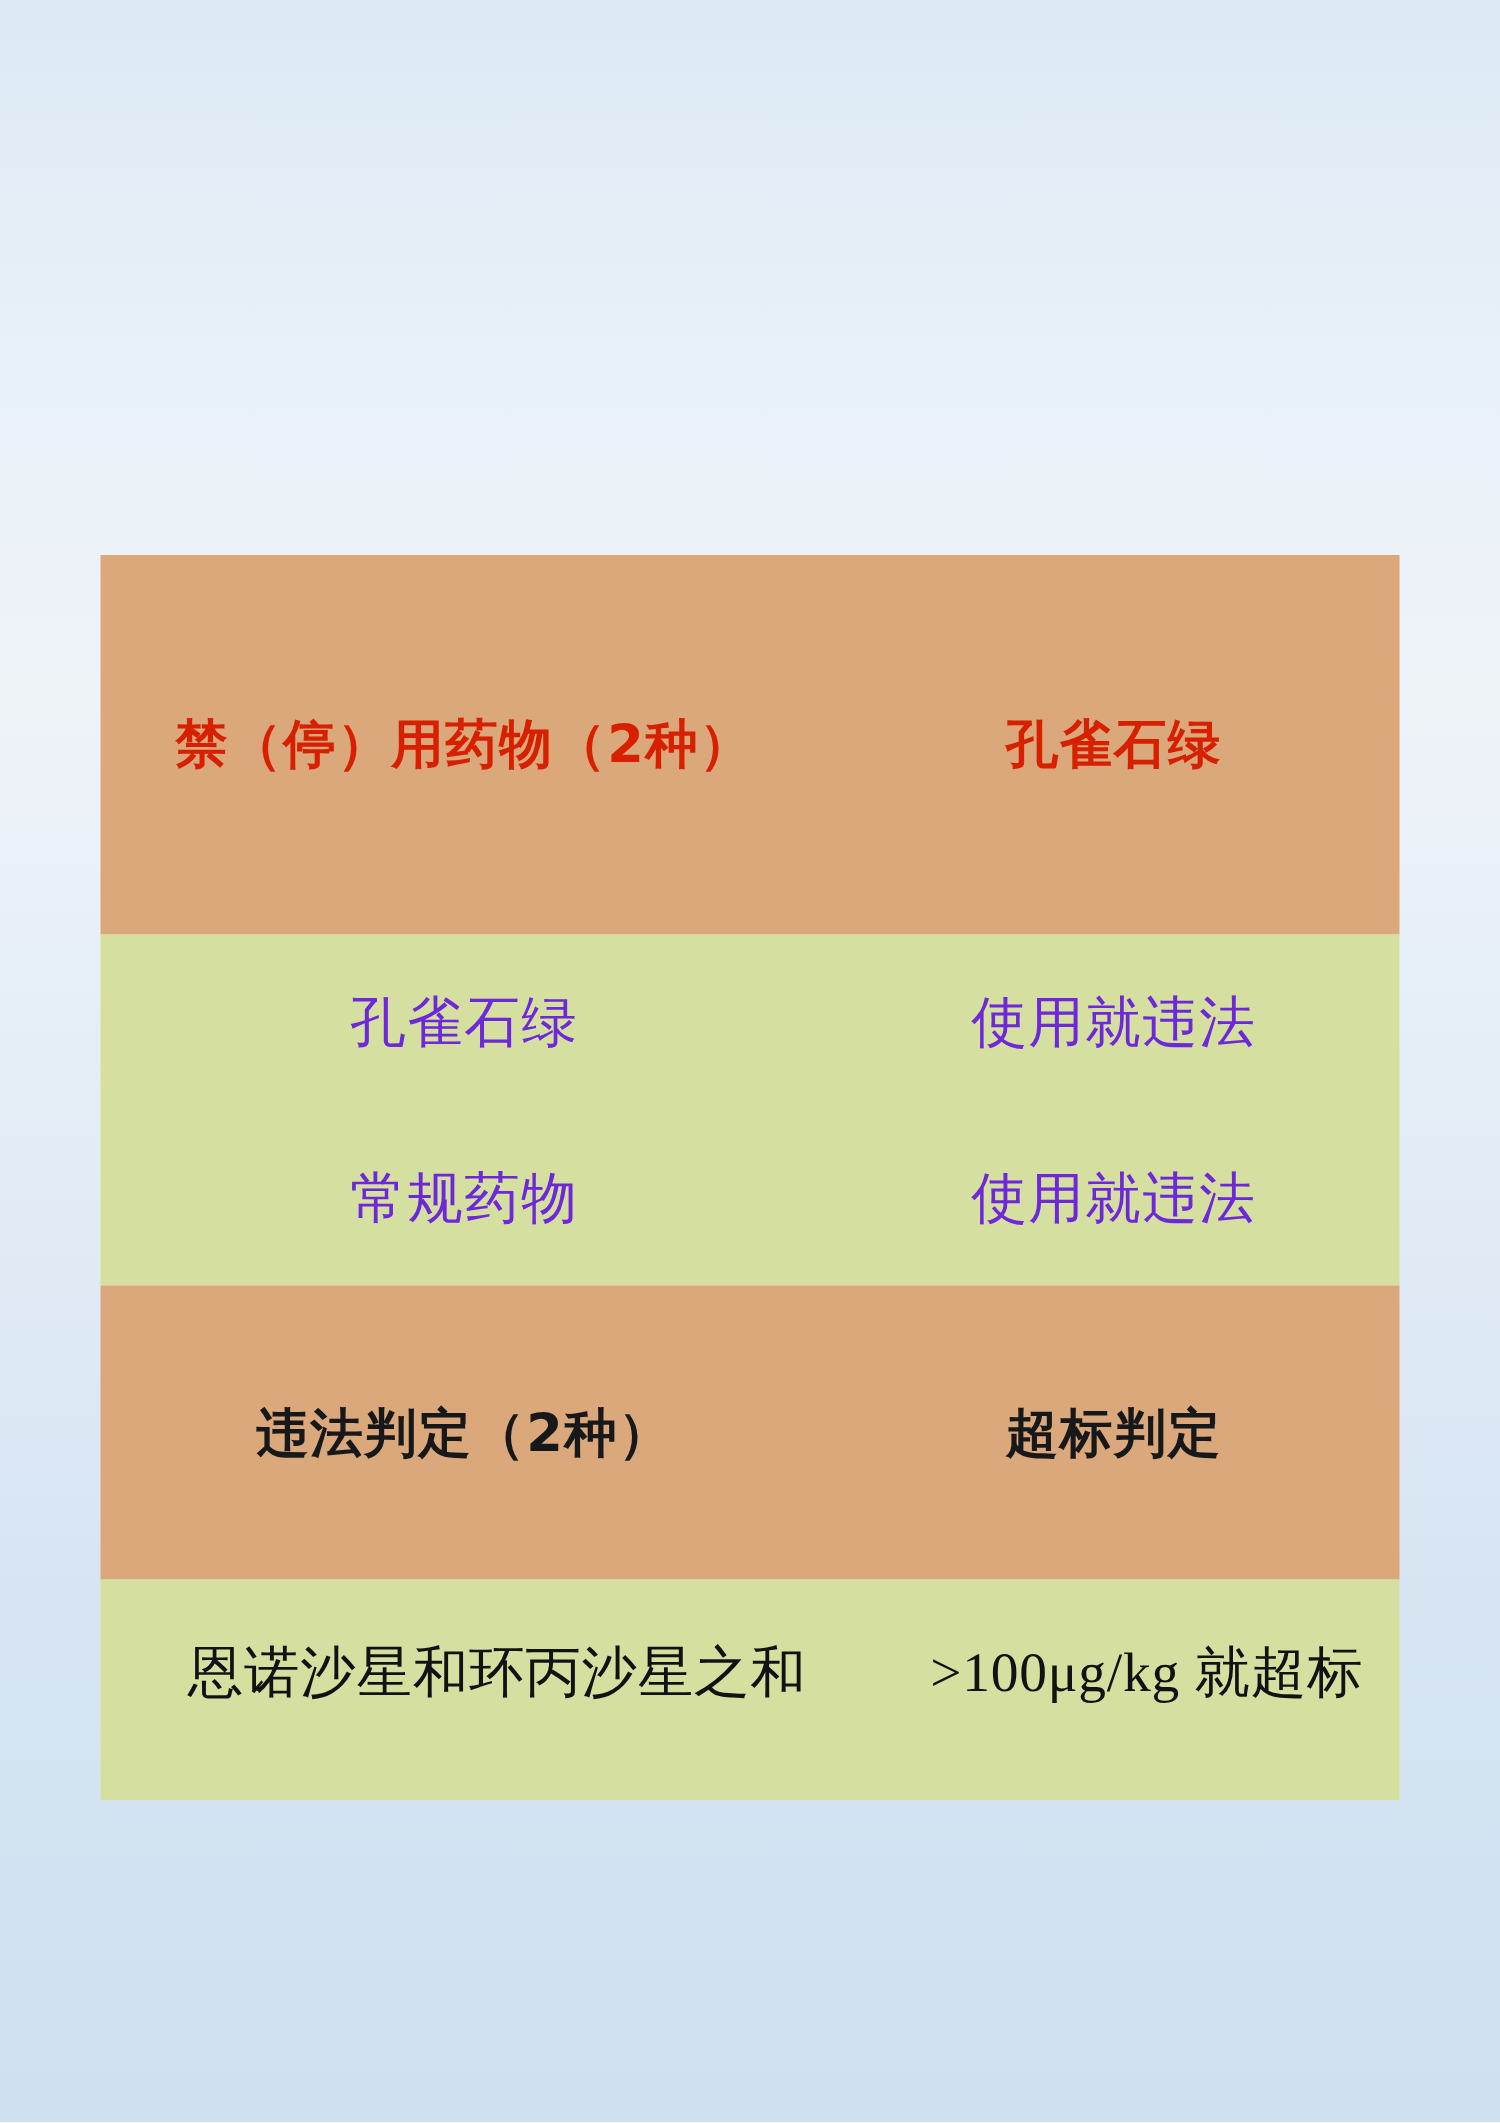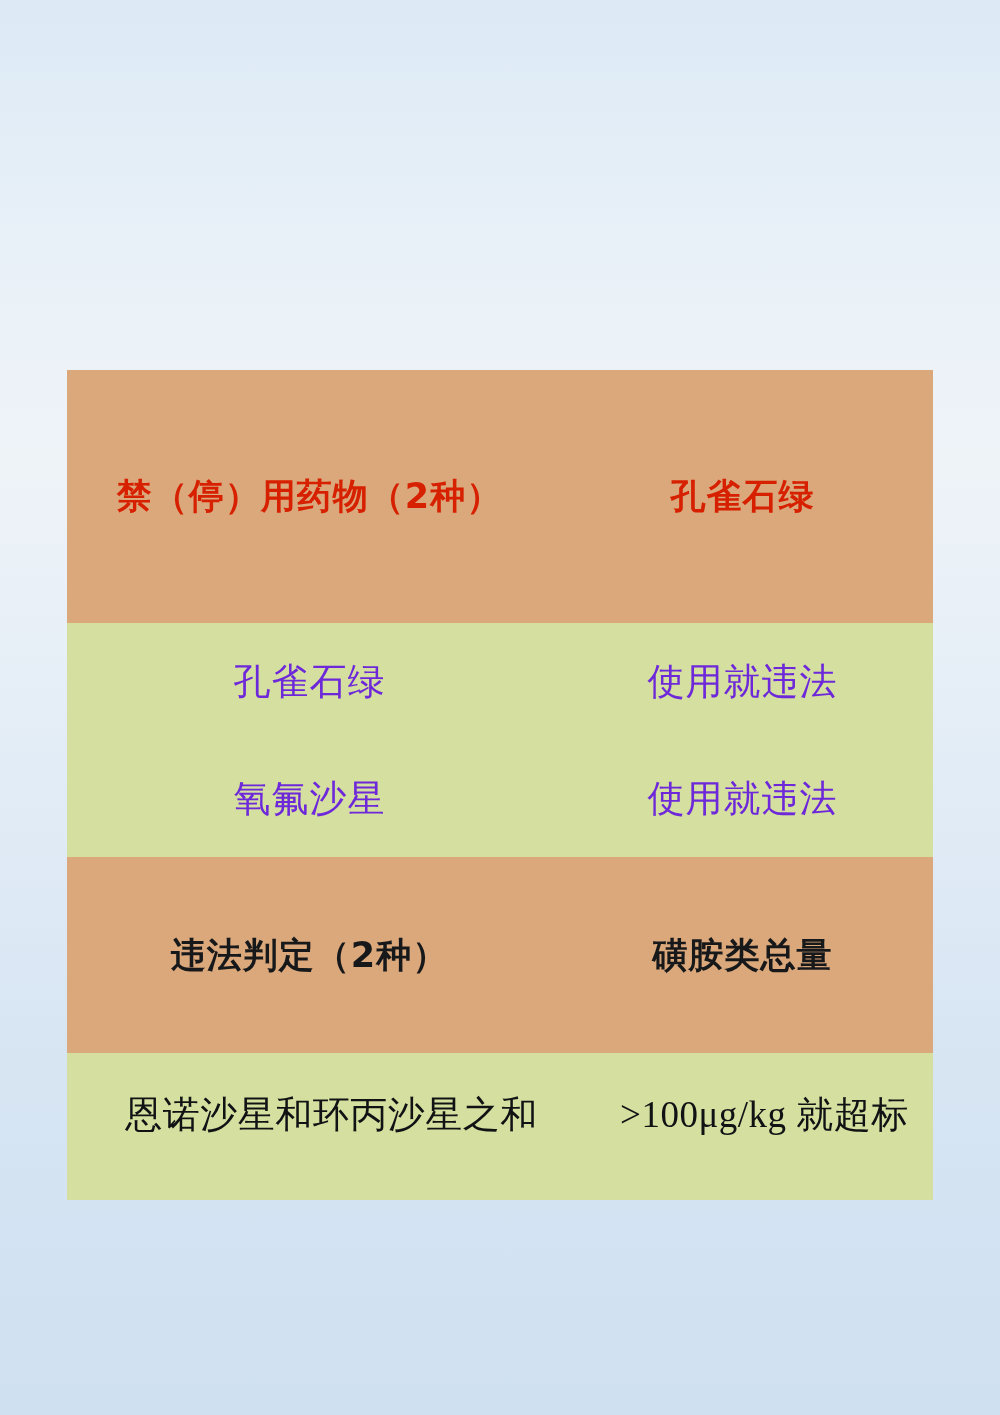--- a/index.html
+++ b/index.html
@@ -131,33 +131,33 @@
           <td>
             <span class="cell-inner">孔雀石绿</span>
           </td>
           <td>
             <span class="cell-inner">使用就违法</span>
           </td>
         </tr>
 
         <tr class="data-banned">
           <td>
-            <span class="cell-inner">氧氟沙星</span>
+            <span class="cell-inner">常规药物</span>
           </td>
           <td>
             <span class="cell-inner">使用就违法</span>
           </td>
         </tr>
 
         <tr class="section-routine">
           <td>
             <span class="cell-inner">违法判定（2种）</span>
           </td>
           <td>
-            <span class="cell-inner">磺胺类总量</span>
+            <span class="cell-inner">超标判定</span>
           </td>
         </tr>
 
         <tr class="data-routine">
           <td>
             <span class="cell-inner">恩诺沙星和环丙沙星之和</span>
           </td>
           <td>
             <span class="cell-inner">&gt;100μg/kg 就超标</span>
           </td>

